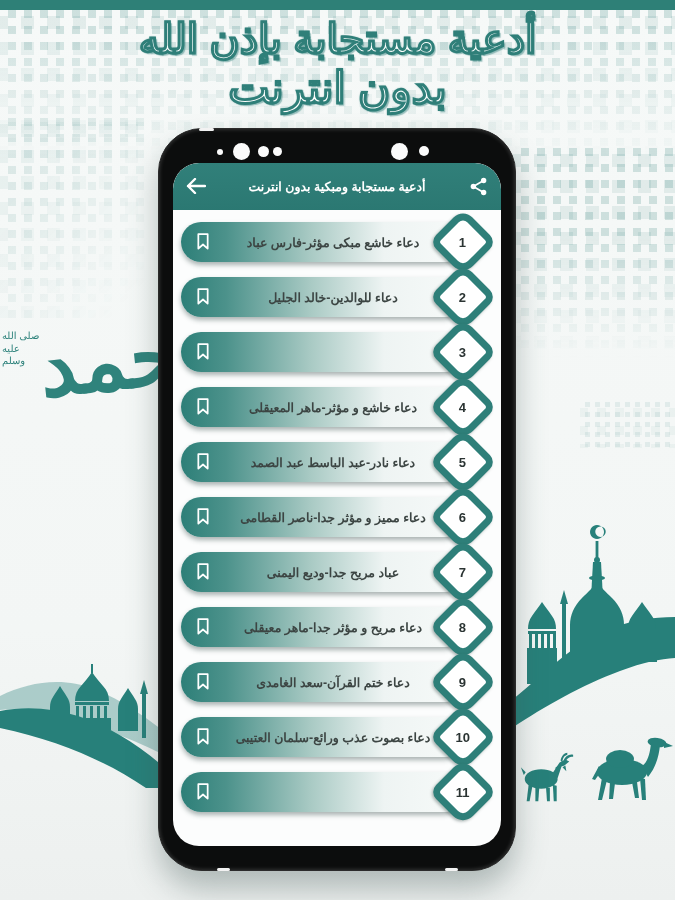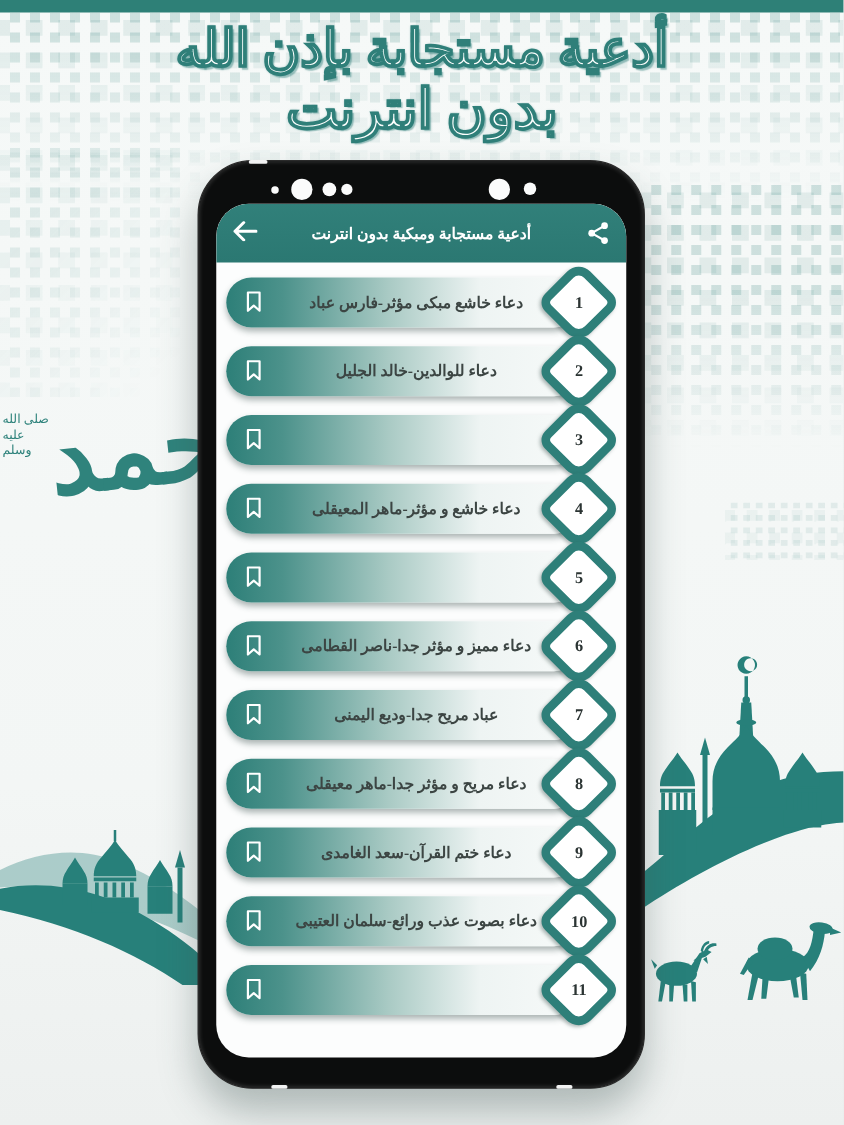--- a/index.html
+++ b/index.html
@@ -1,18 +1,18 @@
 <!DOCTYPE html>
 <html lang="ar"><head>
 <meta charset="utf-8">
 <style>
   html,body{margin:0;padding:0;background:#e7eceb;}
   .stage{position:relative;width:675px;height:900px;margin:0 auto;overflow:hidden;
          background:linear-gradient(#f6f9f8 0%,#f3f6f5 70%,#edf0ef 100%);
-         font-family:Liberation Serif, serif;}
+         font-family:Liberation Sans, sans-serif;}
   
   .topstrip{position:absolute;left:0;top:0;width:675px;height:10px;background:#2e8077;}
   
   .px{position:absolute;pointer-events:none;
       background-image:
         repeating-conic-gradient(rgba(47,127,121,.20) 0% 25%, transparent 0% 100%),
         repeating-conic-gradient(rgba(47,127,121,.10) 0% 25%, transparent 0% 100%);
       background-size:16px 16px,26px 26px;background-position:0 0,8px 6px;}
   .px-top{left:0;top:10px;width:675px;height:160px;
       -webkit-mask-image:linear-gradient(180deg,#000 10%,transparent 95%);
@@ -261,20 +261,21 @@
               <span>4</span>
             </div>
           </div>
           <div class="row">
             <div class="pill">
               <span class="bm">
                 <svg width="14" height="18" viewBox="0 0 24 30">
                   <path d="M4 3 h16 v25 l-8 -7 l-8 7 Z" fill="none" stroke="#ffffff" stroke-width="3" stroke-linejoin="round"></path>
                 </svg>
               </span>
+              <span class="dua-title">دعاء نادر-عبد الباسط عبد الصمد</span>
             </div>
             <div class="badge">
               <span>5</span>
             </div>
           </div>
           <div class="row">
             <div class="pill">
               <span class="bm">
                 <svg width="14" height="18" viewBox="0 0 24 30">
                   <path d="M4 3 h16 v25 l-8 -7 l-8 7 Z" fill="none" stroke="#ffffff" stroke-width="3" stroke-linejoin="round"></path>

